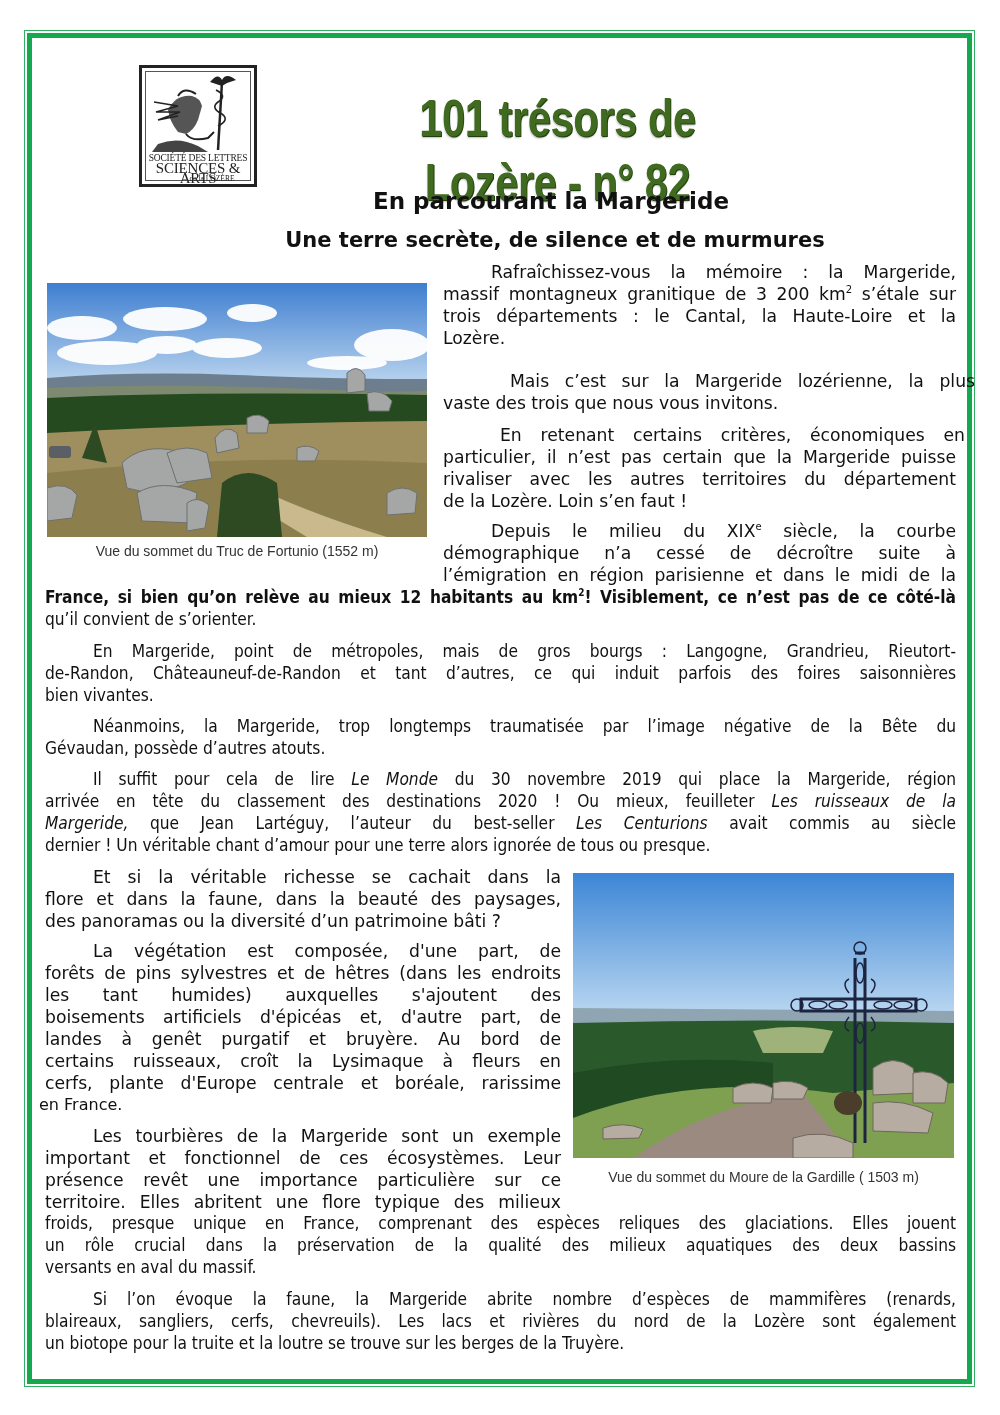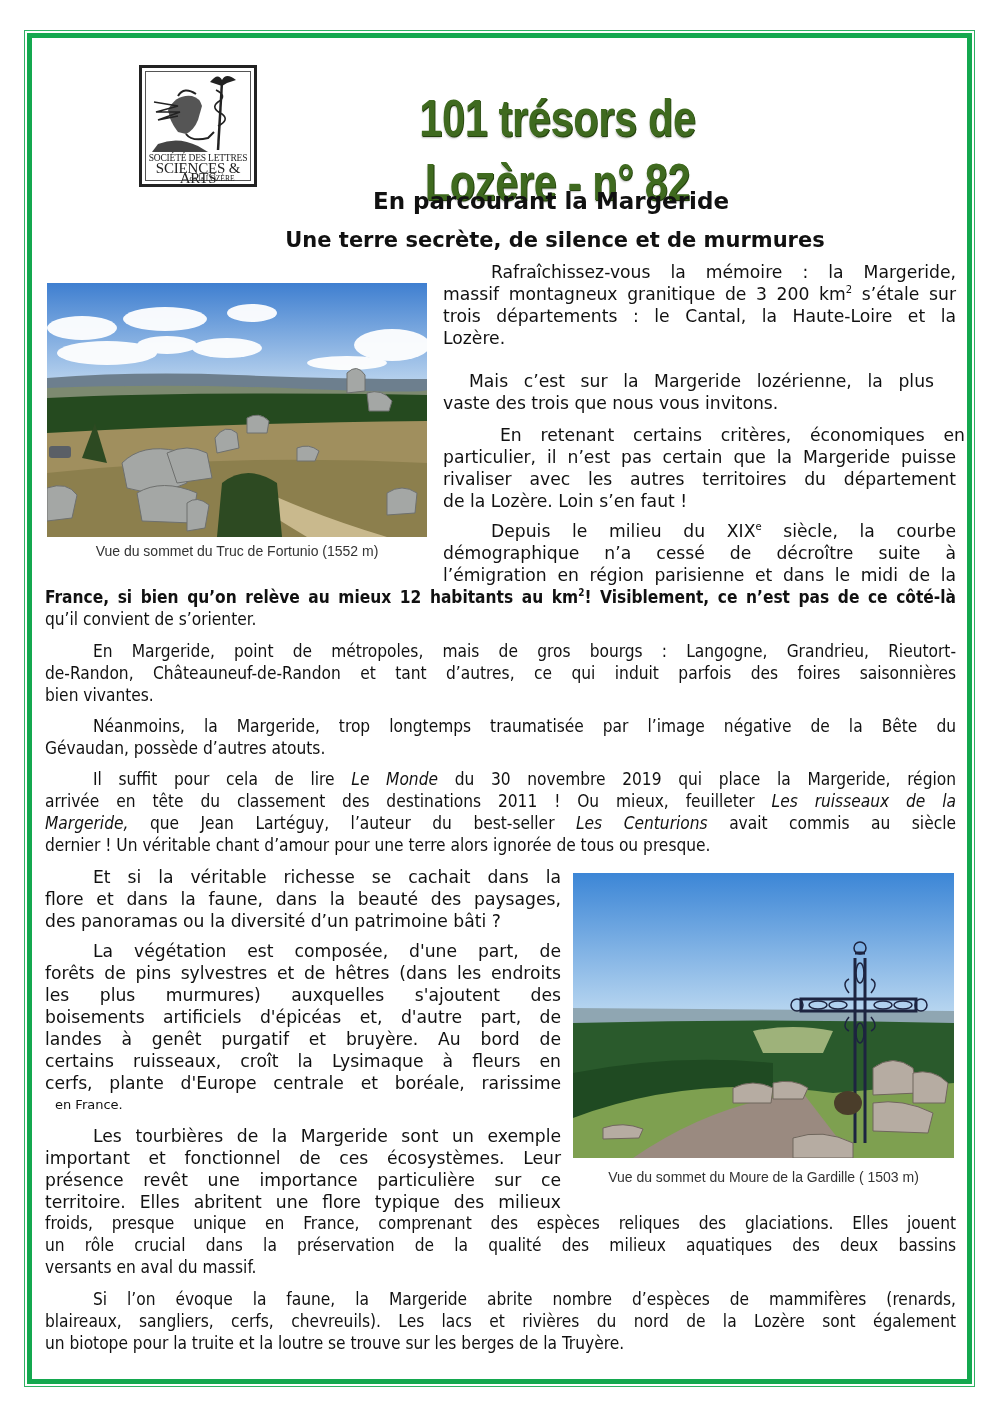--- a/index.html
+++ b/index.html
@@ -163,21 +163,21 @@
     <ellipse cx="275" cy="230" rx="14" ry="12" fill="#4a3d2a"></ellipse>
   </svg>
 </div>
 <div class="caption" style="left:573px; top:1169px; width:381px;">Vue du sommet du Moure de la Gardille ( 1503 m)</div>
 
 <div class="line" style="left: 491px; top: 261px; width: 465px; font-size: 17.2px;">Rafraîchissez-vous la mémoire : la Margeride,</div>
 <div class="line" style="left: 443px; top: 283px; width: 513px; font-size: 17.2px;"><span>massif montagneux granitique de 3 200 km</span><sup>2</sup> <span>s’étale sur</span></div>
 <div class="line" style="left: 443px; top: 305px; width: 513px; font-size: 17.2px;">trois départements : le Cantal, la Haute-Loire et la</div>
 <div class="line last" style="left: 443px; top: 327px; width: 513px; font-size: 17.2px;">Lozère.</div>
 
-<div class="line" style="left: 469px; top: 370px; width: 465px; font-size: 17.2px;">Mais c’est sur la Margeride lozérienne, la plus</div>
+<div class="line" style="left: 510px; top: 370px; width: 465px; font-size: 17.2px;">Mais c’est sur la Margeride lozérienne, la plus</div>
 <div class="line last" style="left: 443px; top: 392px; width: 513px; font-size: 17.2px;">vaste des trois que nous vous invitons.</div>
 
 <div class="line" style="left: 491px; top: 424px; width: 465px; font-size: 17.2px; margin-left: 9px;">En retenant certains critères, économiques en</div>
 <div class="line" style="left: 443px; top: 446px; width: 513px; font-size: 17.2px;">particulier, il n’est pas certain que la Margeride puisse</div>
 <div class="line" style="left: 443px; top: 468px; width: 513px; font-size: 17.2px;">rivaliser avec les autres territoires du département</div>
 <div class="line last" style="left: 443px; top: 490px; width: 513px; font-size: 17.2px;">de la Lozère. Loin s’en faut !</div>
 
 <div class="line" style="left: 491px; top: 520px; width: 465px; font-size: 17.2px;"><span>Depuis le milieu du XIX</span><sup>e</sup> <span>siècle, la courbe</span></div>
 <div class="line" style="left: 443px; top: 542px; width: 513px; font-size: 17.2px;">démographique n’a cessé de décroître suite à</div>
 <div class="line" style="left: 443px; top: 564px; width: 513px; font-size: 17.2px;">l’émigration en région parisienne et dans le midi de la</div>
@@ -185,36 +185,36 @@
 <div class="line last cond" style="left: 45px; top: 608px; width: 911px; font-size: 17.2px;">qu’il convient de s’orienter.</div>
 
 <div class="line cond" style="left: 93px; top: 640px; width: 863px; font-size: 17.2px;">En Margeride, point de métropoles, mais de gros bourgs : Langogne, Grandrieu, Rieutort-</div>
 <div class="line cond" style="left: 45px; top: 662px; width: 911px; font-size: 17.2px;">de-Randon, Châteauneuf-de-Randon et tant d’autres, ce qui induit parfois des foires saisonnières</div>
 <div class="line last cond" style="left: 45px; top: 684px; width: 911px; font-size: 17.2px;">bien vivantes.</div>
 
 <div class="line cond" style="left: 93px; top: 715px; width: 863px; font-size: 17.2px;">Néanmoins, la Margeride, trop longtemps traumatisée par l’image négative de la Bête du</div>
 <div class="line last cond" style="left: 45px; top: 737px; width: 911px; font-size: 17.2px;">Gévaudan, possède d’autres atouts.</div>
 
 <div class="line cond" style="left: 93px; top: 768px; width: 863px; font-size: 17.2px;"><span>Il suffit pour cela de lire</span> <i>Le  Monde</i> <span>du 30 novembre 2019 qui place la Margeride, région</span></div>
-<div class="line cond" style="left: 45px; top: 790px; width: 911px; font-size: 17.2px;"><span>arrivée en tête du classement des destinations 2011 ! Ou mieux, feuilleter</span> <i>Les  ruisseaux  de  la</i></div>
+<div class="line cond" style="left: 45px; top: 790px; width: 911px; font-size: 17.2px;"><span>arrivée en tête du classement des destinations 2020 ! Ou mieux, feuilleter</span> <i>Les  ruisseaux  de  la</i></div>
 <div class="line cond" style="left: 45px; top: 812px; width: 911px; font-size: 17.2px;"><i>Margeride,</i> <span>que Jean Lartéguy, l’auteur du best-seller</span> <i>Les  Centurions</i> <span>avait commis au siècle</span></div>
 <div class="line last cond" style="left: 45px; top: 834px; width: 911px; font-size: 17.2px;">dernier ! Un véritable chant d’amour pour une terre alors ignorée de tous ou presque.</div>
 
 <div class="line" style="left: 93px; top: 866px; width: 468px; font-size: 17.2px;">Et si la véritable richesse se cachait dans la</div>
 <div class="line" style="left: 45px; top: 888px; width: 516px; font-size: 17.2px;">flore et dans la faune, dans la beauté des paysages,</div>
 <div class="line last" style="left: 45px; top: 910px; width: 516px; font-size: 17.2px;">des panoramas ou la diversité d’un patrimoine bâti ?</div>
 
 <div class="line" style="left: 93px; top: 940px; width: 468px; font-size: 17.2px;">La végétation est composée, d'une part, de</div>
 <div class="line" style="left: 45px; top: 962px; width: 516px; font-size: 17.2px;">forêts de pins sylvestres et de hêtres (dans les endroits</div>
-<div class="line" style="left: 45px; top: 984px; width: 516px; font-size: 17.2px;">les plus murmures) auxquelles s'ajoutent des</div>
+<div class="line" style="left: 45px; top: 984px; width: 516px; font-size: 17.2px;">les tant humides) auxquelles s'ajoutent des</div>
 <div class="line" style="left: 45px; top: 1006px; width: 516px; font-size: 17.2px;">boisements artificiels d'épicéas et, d'autre part, de</div>
 <div class="line" style="left: 45px; top: 1028px; width: 516px; font-size: 17.2px;">landes à genêt purgatif et bruyère. Au bord de</div>
 <div class="line" style="left: 45px; top: 1050px; width: 516px; font-size: 17.2px;">certains ruisseaux, croît la Lysimaque à fleurs en</div>
 <div class="line" style="left: 45px; top: 1072px; width: 516px; font-size: 17.2px;">cerfs, plante d'Europe centrale et boréale, rarissime</div>
-<div class="line last" style="left: 55px; top: 1094px; width: 516px; font-size: 13px;">en France.</div>
+<div class="line last" style="left: 39px; top: 1094px; width: 516px; font-size: 16px;">en France.</div>
 
 <div class="line" style="left: 93px; top: 1125px; width: 468px; font-size: 17.2px;">Les tourbières de la Margeride sont un exemple</div>
 <div class="line" style="left: 45px; top: 1147px; width: 516px; font-size: 17.2px;">important et fonctionnel de ces écosystèmes. Leur</div>
 <div class="line" style="left: 45px; top: 1169px; width: 516px; font-size: 17.2px;">présence revêt une importance particulière sur ce</div>
 <div class="line" style="left: 45px; top: 1191px; width: 516px; font-size: 17.2px;">territoire. Elles abritent une flore typique des milieux</div>
 <div class="line cond" style="left: 45px; top: 1212px; width: 911px; font-size: 17.2px;">froids, presque unique en France, comprenant des espèces reliques des glaciations. Elles jouent</div>
 <div class="line cond" style="left: 45px; top: 1234px; width: 911px; font-size: 17.2px;">un rôle crucial dans la préservation de la qualité des milieux aquatiques des deux bassins</div>
 <div class="line last cond" style="left: 45px; top: 1256px; width: 911px; font-size: 17.2px;">versants en aval du massif.</div>
 
 <div class="line cond" style="left: 93px; top: 1288px; width: 863px; font-size: 17.2px;">Si l’on évoque la faune, la Margeride abrite nombre d’espèces de mammifères (renards,</div>

